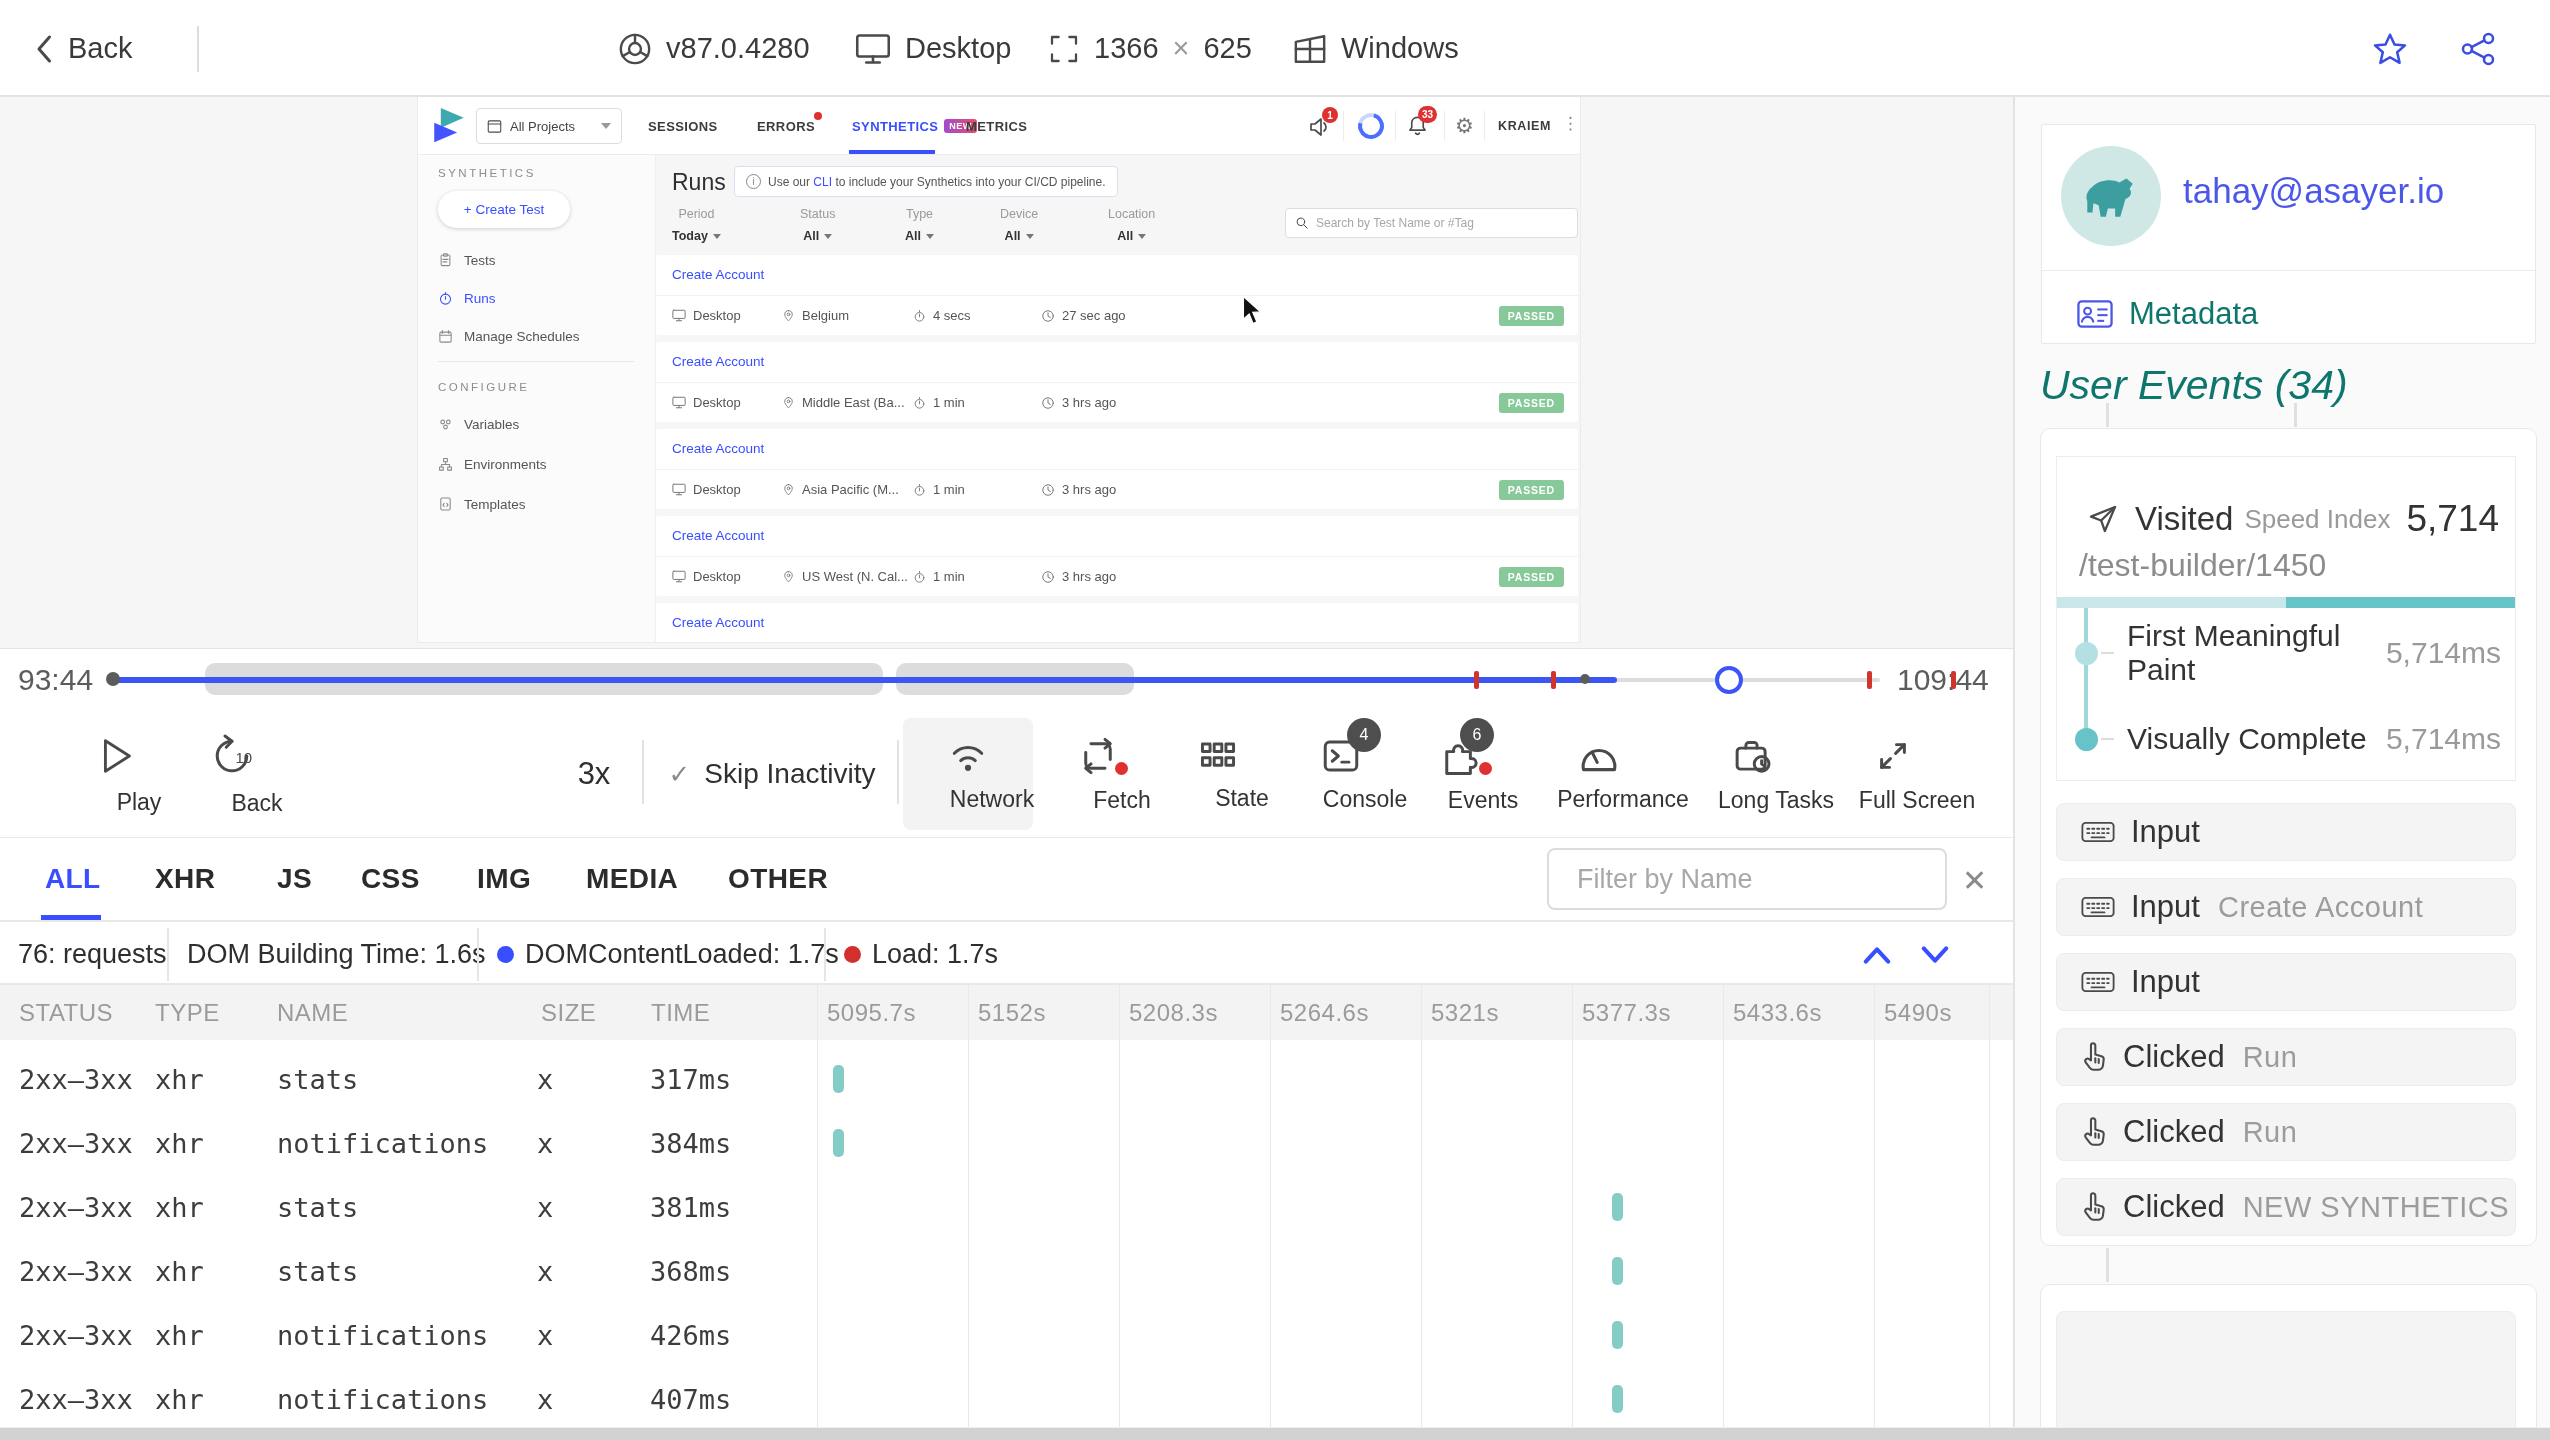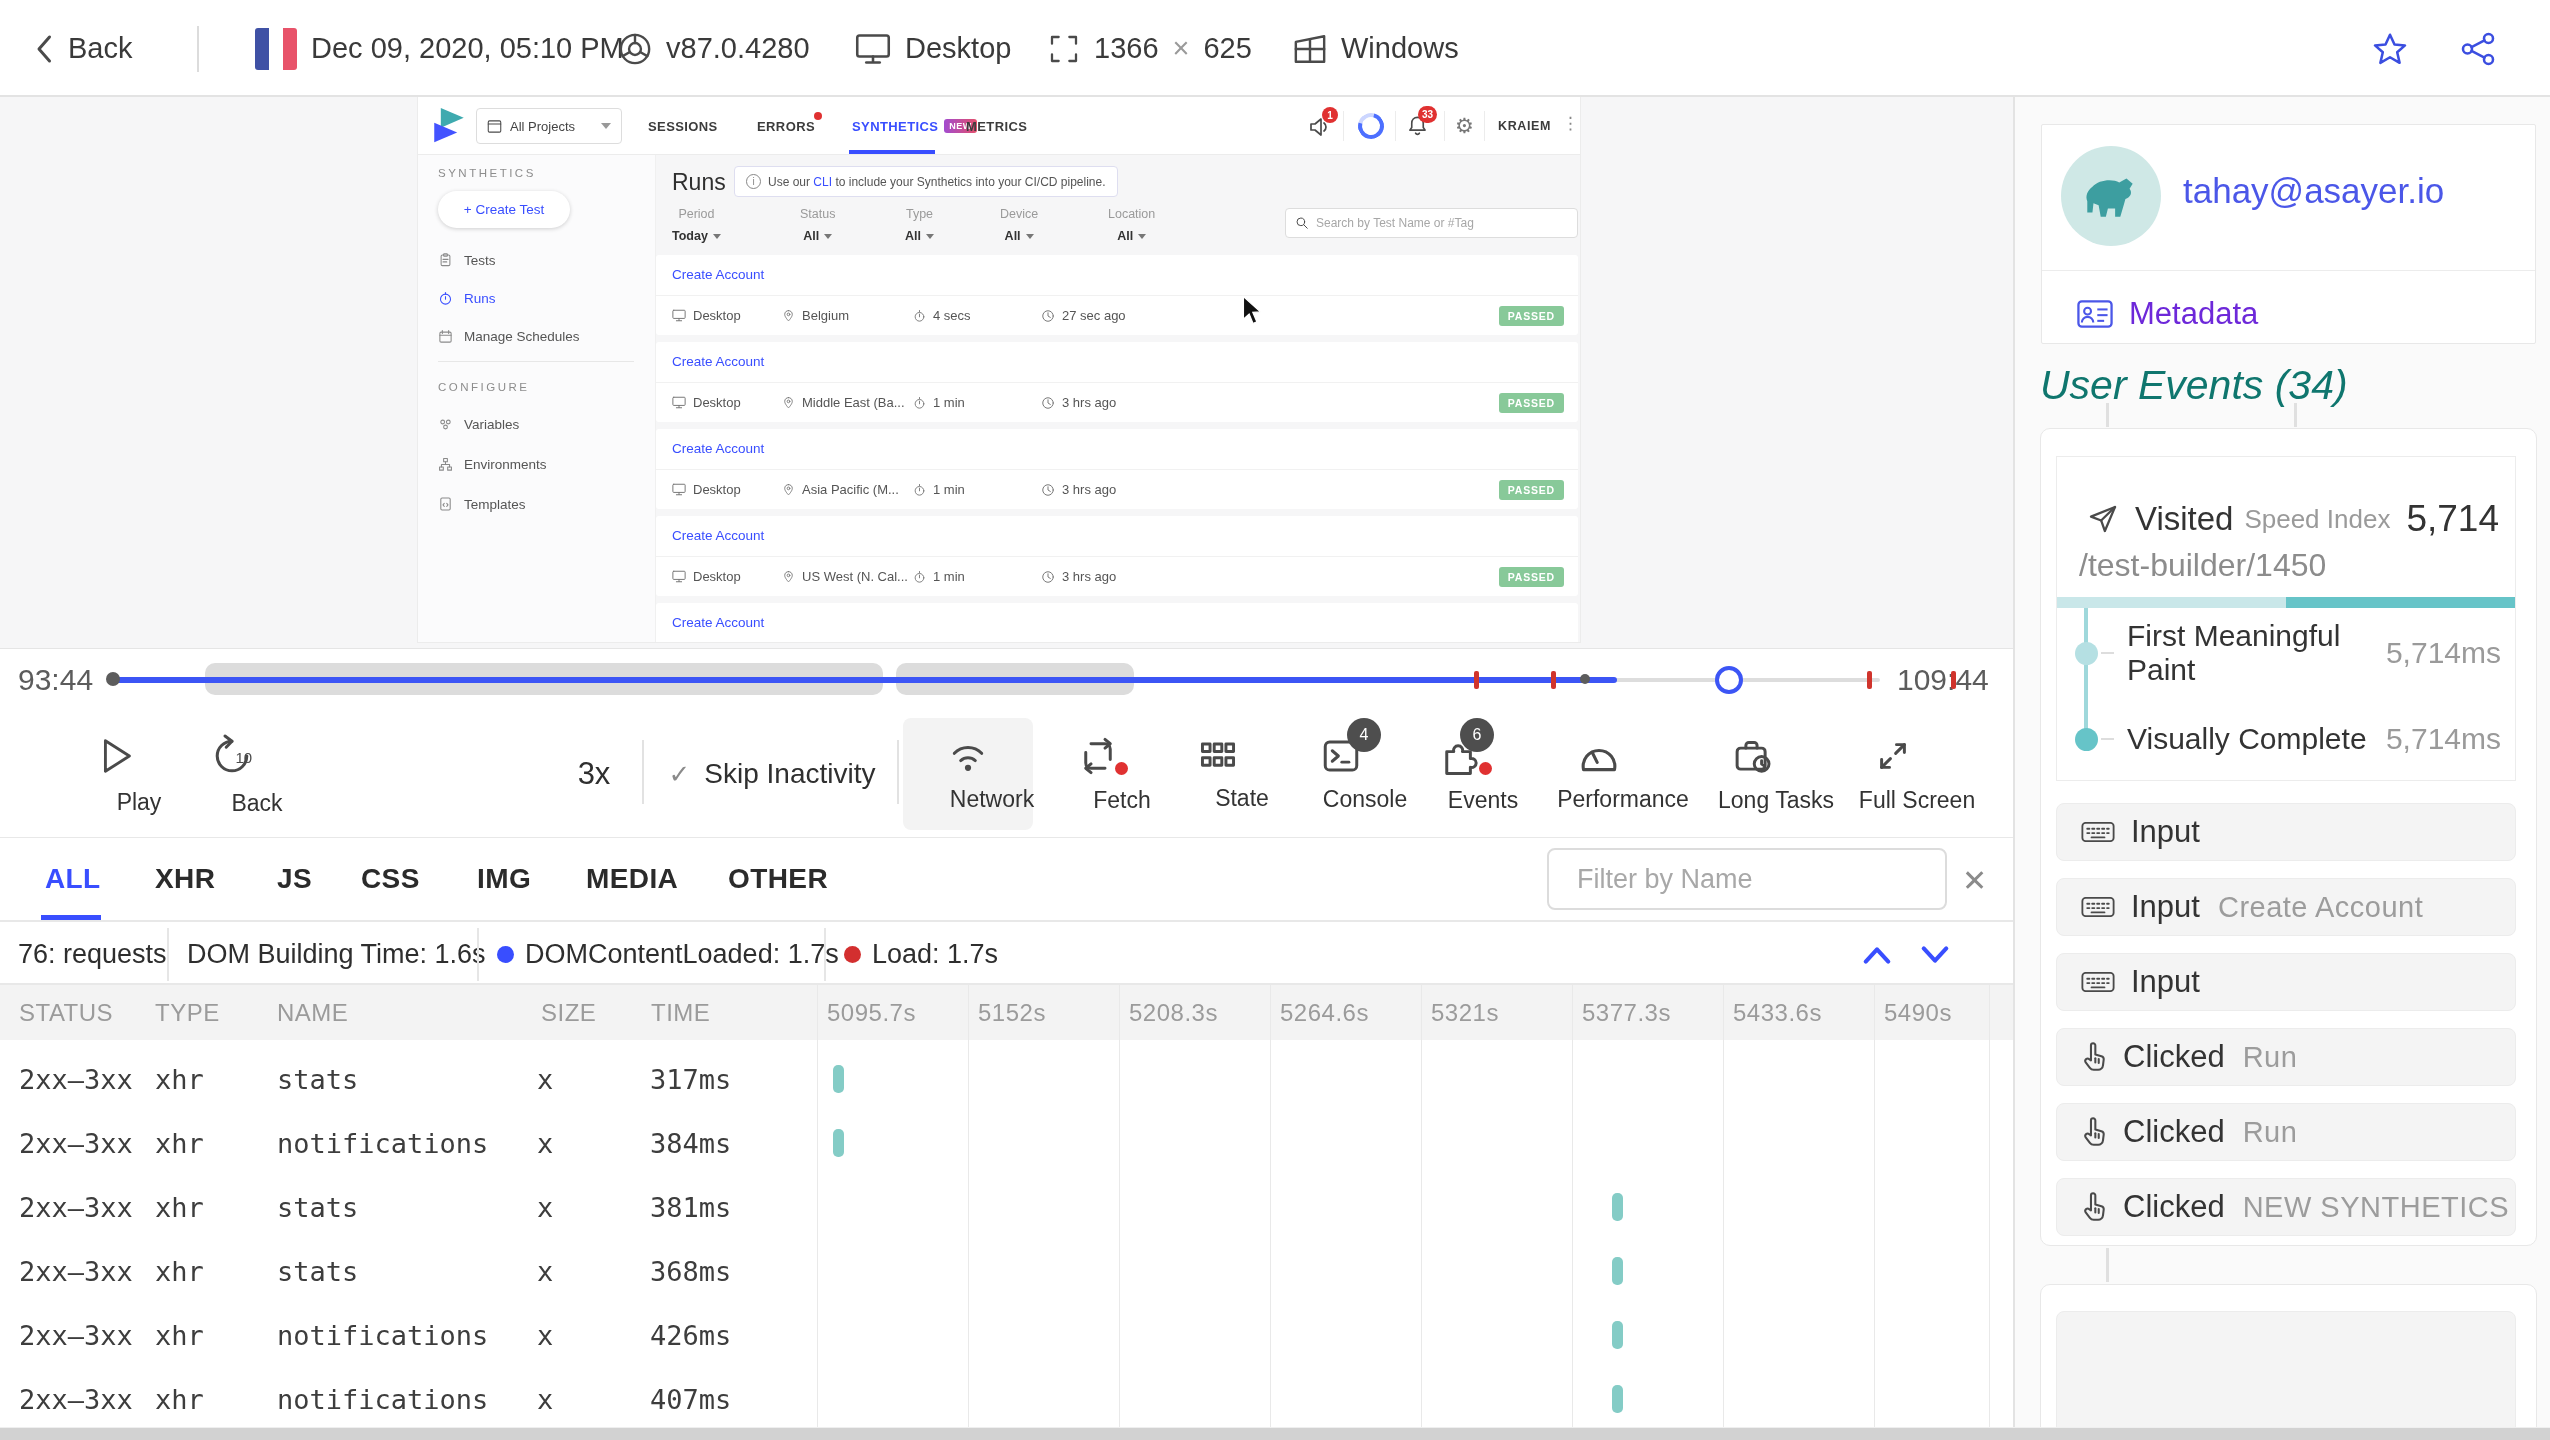--- a/index.html
+++ b/index.html
@@ -128,21 +128,21 @@
   
   .userpanel { position:absolute; left:2013px; top:97px; width:537px; height:1343px; background:#fafafa;
                border-left:2px solid #e3e3e3; overflow:hidden; }
   .ucard { position:absolute; left:26px; top:27px; width:495px; height:220px; background:#fff; border:1px solid #e8e8e8;
            border-radius:2px; }
   .avatar { position:absolute; left:19px; top:21px; width:100px; height:100px; border-radius:50%; background:#cfe8e6;
             display:flex; align-items:center; justify-content:center; }
   .uemail { position:absolute; left:141px; top:46px; font-size:35px; color:#4b57e8; }
   .ucard-div { position:absolute; left:0; top:145px; width:100%; height:1px; background:#ececec; }
   .meta-row { position:absolute; left:34px; top:163px; height:52px; display:flex; align-items:center; gap:15px;
-              color:#6d28d9; font-size:31px; }
+              color:#0f766e; font-size:31px; }
   .uev-title { position:absolute; left:25px; top:265px; font-size:41px; color:#0f766e;font-style:italic; }
   .tick { position:absolute; width:3px; background:#e0e0e0; }
   .gcard { position:absolute; left:25px; width:497px; background:#fff; border:1px solid #e8e8e8; border-radius:10px; }
   .vcard { position:absolute; left:15px; top:27px; width:460px; height:325px; border:1px solid #ececec; border-radius:0; background:#fff; }
   .vrow1 { position:absolute; left:30px; right:16px; top:40px; height:44px; display:flex; align-items:center; }
   .v-name { margin-left:16px; font-size:33px; color:#333; }
   .v-silab { margin-left:auto; font-size:26px; color:#9a9a9a; margin-right:16px; }
   .v-sival { font-size:37px; color:#333; }
   .v-url { position:absolute; left:22px; top:90px; font-size:32px; color:#8c8c8c; }
   .v-bar { position:absolute; left:0; top:140px; width:100%; height:11px; display:flex; }
@@ -167,28 +167,20 @@
 <div class="page">
 
   <header class="topbar">
     <div class="item" style="left:36px; cursor:pointer;">
       <svg width="18" height="30" viewBox="0 0 12 20">
           <polyline class="ico" style="stroke-width:2" points="9,2 2,10 9,18"></polyline>
         </svg>
       <span>Back</span>
     </div>
     <div class="tb-sep"></div>
-    <div class="item" style="left:255px;">
-      <span class="flag">
-          <div style="background:#3f51a5"></div>
-          <div style="background:#fff"></div>
-          <div style="background:#e8536a"></div>
-        </span>
-      <span>Dec 09, 2020, 05:10 PM</span>
-    </div>
     <div class="item" style="left:618px;">
       <svg width="34" height="34" viewBox="0 0 24 24">
         <circle class="ico" cx="12" cy="12" r="10"></circle>
           <circle class="ico" cx="12" cy="12" r="4.2"></circle>
         <line class="ico" x1="12" y1="7.8" x2="12" y2="2"></line>
           <line class="ico" x1="15.6" y1="14.1" x2="20.7" y2="17"></line>
           <line class="ico" x1="8.4" y1="14.1" x2="3.3" y2="17"></line>
       </svg>
       <span>v87.0.4280</span>
     </div>

